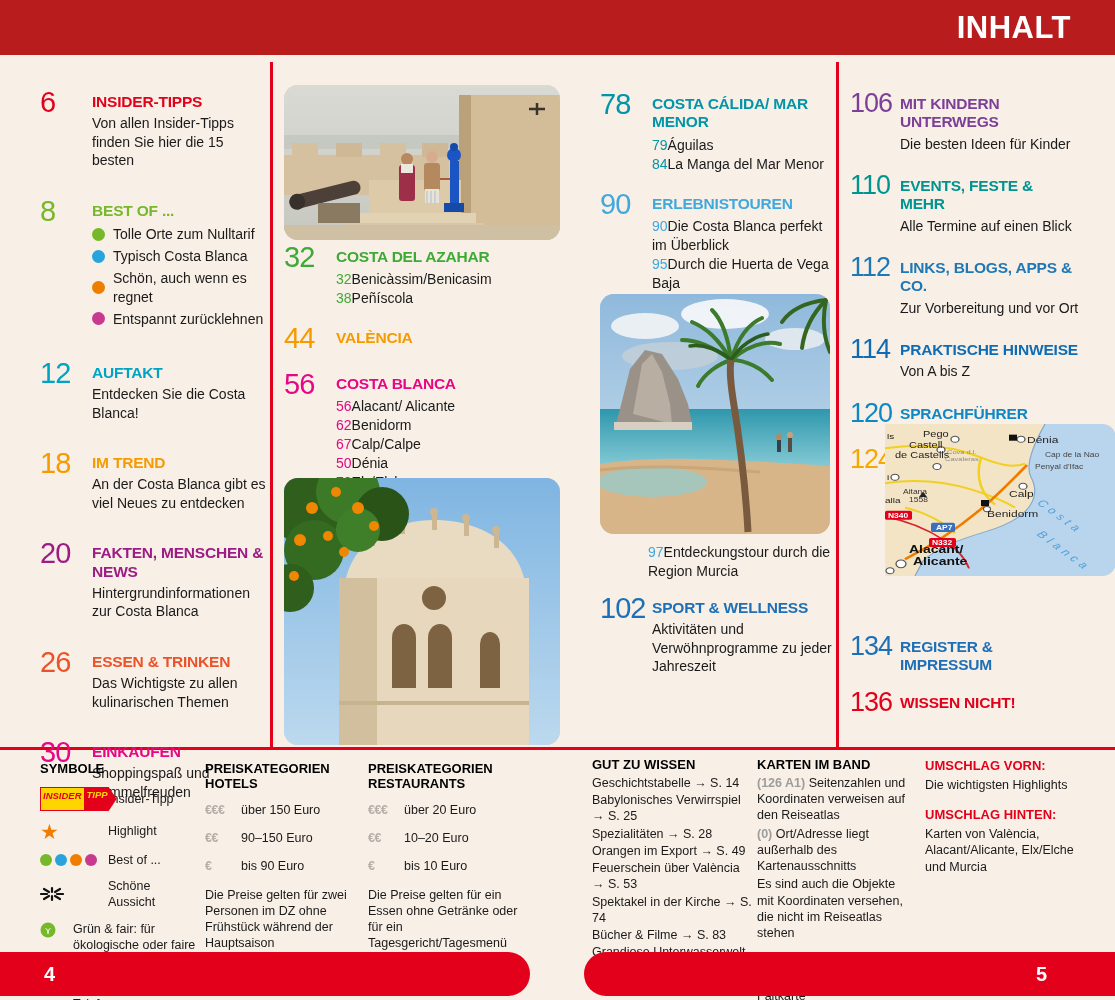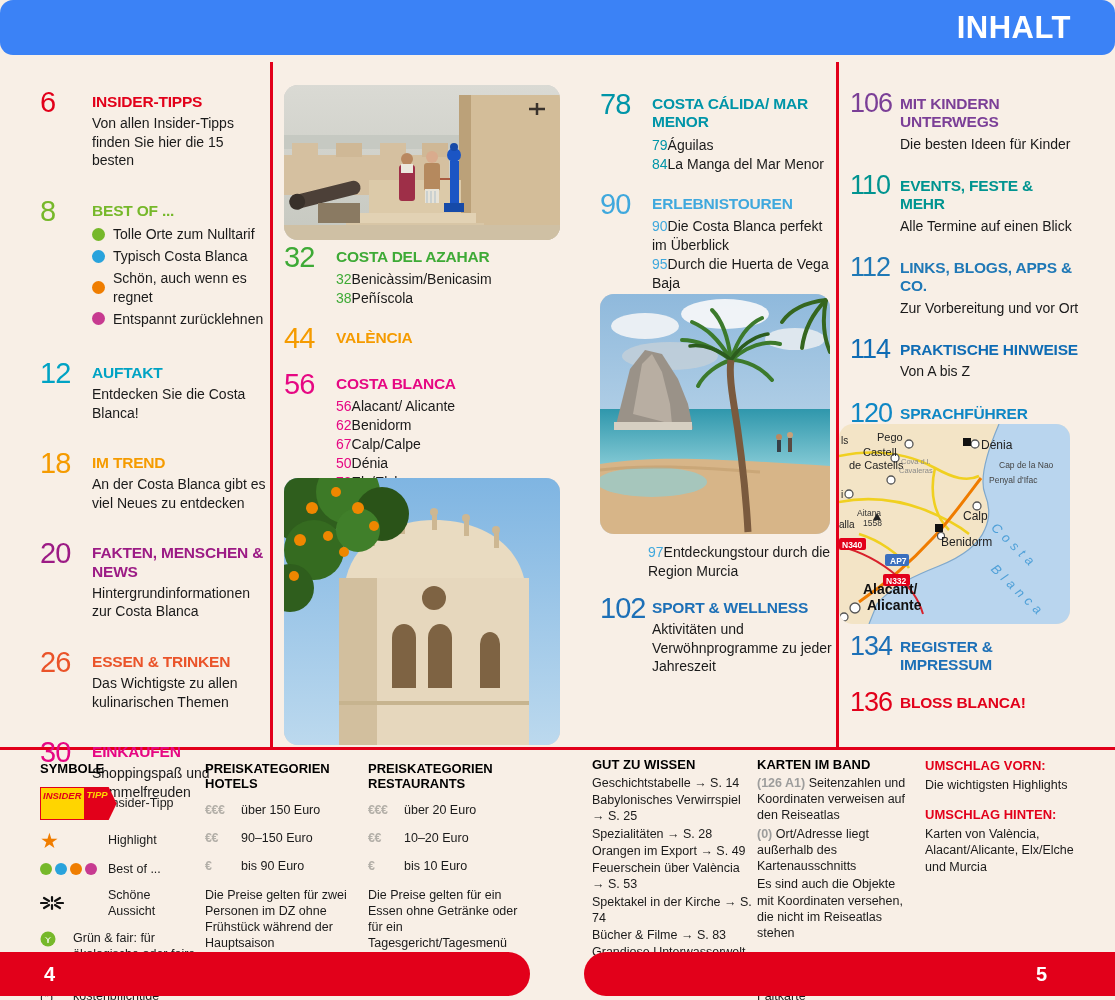--- a/index.html
+++ b/index.html
@@ -1,19 +1,19 @@
 <!DOCTYPE html>
 <html><head>
 <meta charset="utf-8">
 <style>
   html,body{margin:0;padding:0;background:#ffffff;}
   .page{position:relative;width:1115px;height:1000px;background:#f8efe6;font-family:"Liberation Sans",sans-serif;overflow:hidden;color:#1a1a1a;}
 
   
-  .topbar{position:absolute;left:0;top:0;width:1115px;height:55px;background:#3b82f6;display:flex;align-items:center;justify-content:flex-end;box-sizing:border-box;padding-right:44px;border-radius:13px;}
+  .topbar{position:absolute;left:0;top:0;width:1115px;height:55px;background:#b91c1c;display:flex;align-items:center;justify-content:flex-end;box-sizing:border-box;padding-right:44px;}
   .topbar .title{color:#fff;font-weight:bold;font-size:31px;letter-spacing:.5px;}
 
   
   .vline{position:absolute;top:62px;width:3px;height:685px;background:#e2001a;}
   #vline1{left:270px;} #vline2{left:836px;}
   .hline{position:absolute;top:747px;left:0;width:1115px;height:3px;background:#e2001a;}
 
   
   .col{position:absolute;}
   #col1{left:40px;top:88px;width:228px;}
@@ -47,38 +47,38 @@
   .cl-red{--c:#e2001a;} .cl-green{--c:#76b82a;} .cl-cyan{--c:#00a3c4;} .cl-orange{--c:#f59b00;}
   .cl-purple{--c:#9c1b85;} .cl-tomato{--c:#ea5329;} .cl-pink{--c:#e60783;} .cl-lgreen{--c:#3eaa36;}
   .cl-petrol{--c:#0095a8;} .cl-lblue{--c:#3fa8dd;} .cl-blue{--c:#1d70b7;} .cl-violet{--c:#7b3f97;}
   .cl-teal{--c:#009490;} .cl-steel{--c:#1f78b6;} .cl-dblue{--c:#0f6cb4;} .cl-sky{--c:#0e87c5;} .cl-amber{--c:#f6a800;}
 
   
   .photo{position:absolute;border-radius:14px;overflow:hidden;background:#ccc;}
   #photo1{left:284px;top:85px;width:276px;height:155px;}
   #photo2{left:284px;top:478px;width:276px;height:267px;}
   #photo3{left:600px;top:294px;width:230px;height:240px;}
-  #map{left:839px;top:424px;width:231px;height:200px;border-radius:14px;overflow:hidden;position:absolute;}
+  #map{left:839px;top:424px;width:231px;height:152px;border-radius:14px;overflow:hidden;position:absolute;padding-left:46px;}
   .photo svg,#map svg{display:block;width:100%;height:100%;}
 
   
   .leg{position:absolute;top:762px;font-size:12.5px;line-height:1.3;color:#1a1a1a;}
   .leg .h{font-size:13px;font-weight:bold;color:#000;margin:0 0 10px 0;line-height:1.15;}
   #leg-symbole{left:40px;width:158px;}
   #leg-hotels{left:205px;width:152px;}
   #leg-restaurants{left:368px;width:158px;}
   #leg-wissen{left:592px;width:160px;top:758px;}
   #leg-karten{left:757px;width:158px;top:758px;}
   #leg-umschlag{left:925px;width:152px;top:758px;}
 
   .sym-row{display:flex;align-items:center;margin-bottom:10px;}
   .sym-row .icon-cell{width:68px;flex:none;display:flex;align-items:center;}
   .sym-row.tight{align-items:flex-start;}
   .sym-row.tight .icon-cell{width:33px;padding-top:1px;}
-  .badge{display:inline-flex;align-items:stretch;height:33px;font-size:9.5px;font-weight:bold;font-style:italic;line-height:16px;}
+  .badge{display:inline-flex;align-items:stretch;height:24px;font-size:9.5px;font-weight:bold;font-style:italic;line-height:16px;}
   .badge .bl{background:#ffd500;color:#e2001a;border:1.5px solid #e2001a;border-right:none;padding:0 2px;}
   .badge .br{background:#e2001a;color:#ffd500;padding:0 9px 0 3px;clip-path:polygon(0 0,calc(100% - 8px) 0,100% 50%,calc(100% - 8px) 100%,0 100%);}
   .star{color:#f07d00;font-size:21px;line-height:1;}
   .mini-dots{display:flex;gap:3px;}
   .mini-dots span{width:12px;height:12px;border-radius:50%;}
   .asterisk{font-size:12.5px;color:#1a1a1a;}
 
   .price-row{display:flex;margin-bottom:12px;}
   .price-row .euro{min-width:36px;flex:none;color:#b3afa8;font-weight:bold;letter-spacing:-.5px;}
   .leg .note{margin-top:0;}
@@ -504,21 +504,21 @@
   <div class="col" id="col4-bottom">
     <div class="entry cl-blue">
       <div class="num">134</div>
       <div class="body">
           <div class="title">REGISTER &amp; IMPRESSUM</div>
         </div>
     </div>
     <div class="entry cl-red">
       <div class="num">136</div>
       <div class="body">
-          <div class="title">BLOSS BLANCA!</div>
+          <div class="title">WISSEN NICHT!</div>
         </div>
     </div>
   </div>
 
   <div class="leg" id="leg-symbole">
     <p class="h">SYMBOLE</p>
     <div class="sym-row">
       <span class="icon-cell">
           <span class="badge">
             <span class="bl">INSIDER</span>

